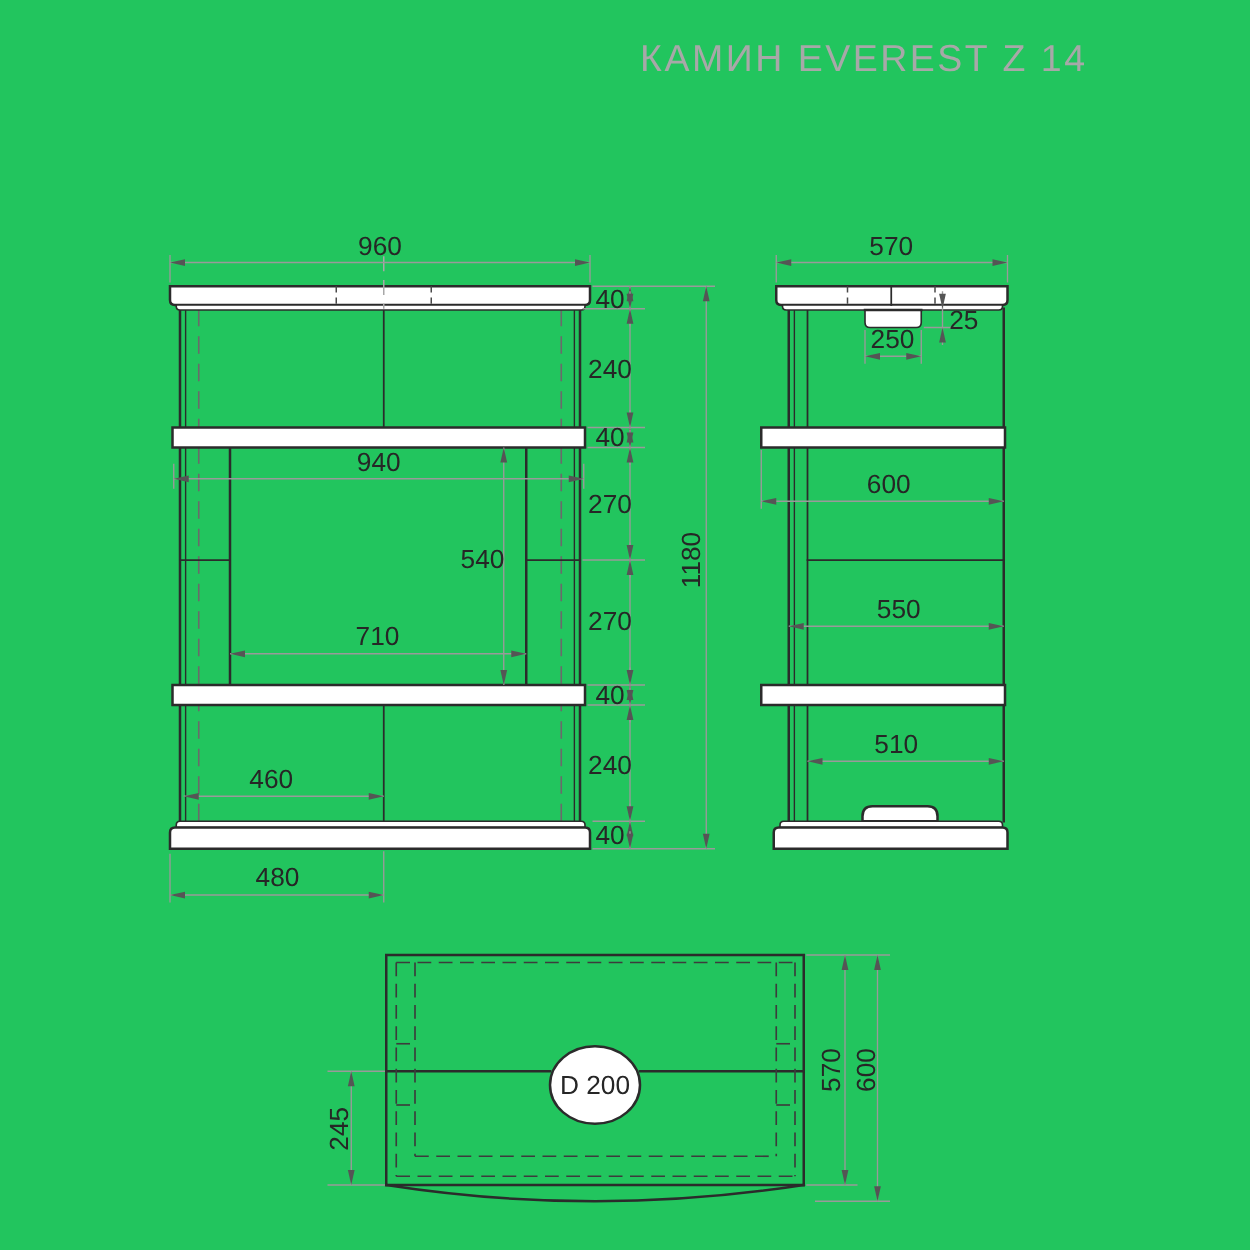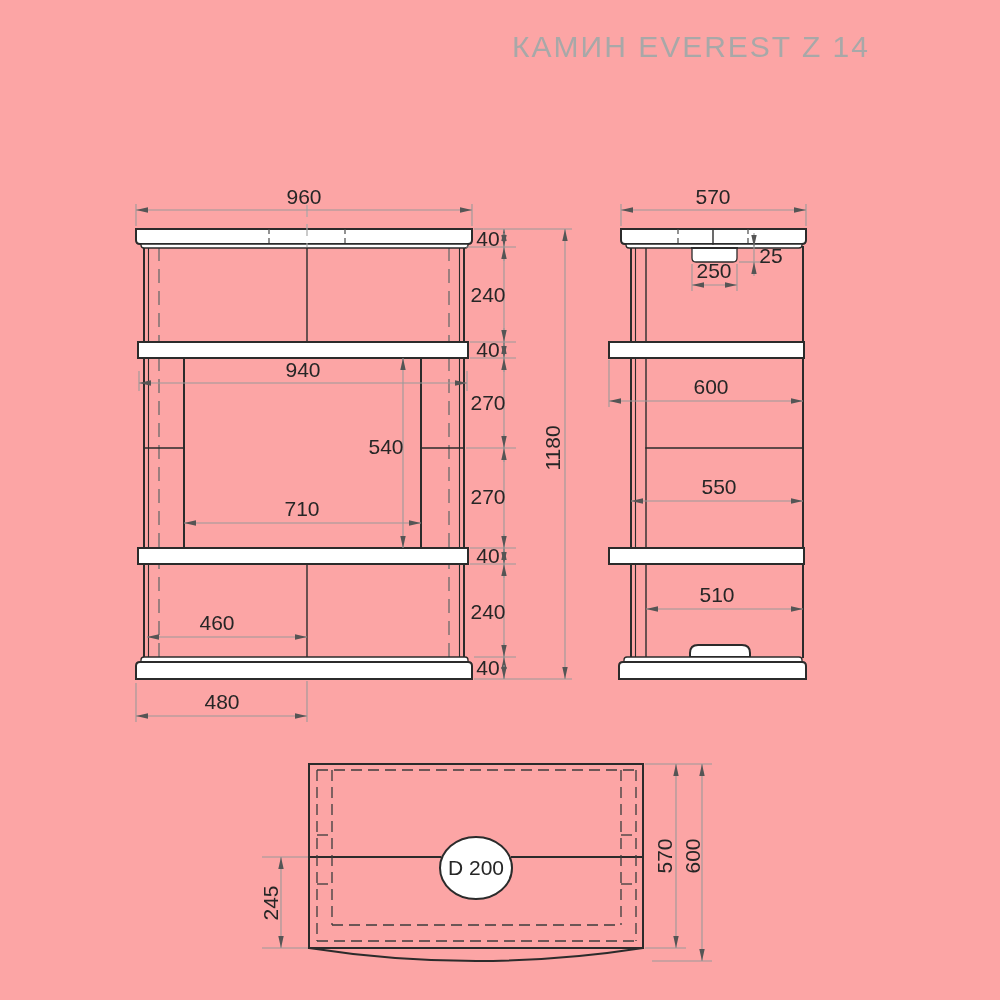--- a/index.html
+++ b/index.html
@@ -1,16 +1,16 @@
 <!DOCTYPE html>
 <html><head>
 <meta charset="utf-8">
 <style>
   html,body{margin:0;padding:0;background:#fff;}
-  .canvas{position:relative;width:1000px;height:1000px;background:#fca5a5;overflow:hidden;
+  .canvas{position:relative;width:1000px;height:1000px;background:#22c55e;overflow:hidden;
           font-family:"Liberation Sans",sans-serif;}
   svg{display:block;}
   .ol2{stroke:#2b2b2b;stroke-width:2;fill:none;stroke-linecap:square;}
   .ol{stroke:#2b2b2b;stroke-width:1.4;fill:none;stroke-linecap:square;}
   .thin{stroke:#2b2b2b;stroke-width:1.1;fill:none;}
   .slab{stroke:#2b2b2b;stroke-width:2;fill:#ffffff;}
   .slabthin{stroke:#2b2b2b;stroke-width:1.3;fill:#ffffff;}
   .dash{stroke:#6a6a6a;stroke-width:1.3;fill:none;stroke-dasharray:14 8;}
   .dashdark{stroke:#3c3c3c;stroke-width:1.3;fill:none;stroke-dasharray:11 6;}
   .dashshort{stroke:#4a4a4a;stroke-width:1.2;fill:none;stroke-dasharray:5 4;}

